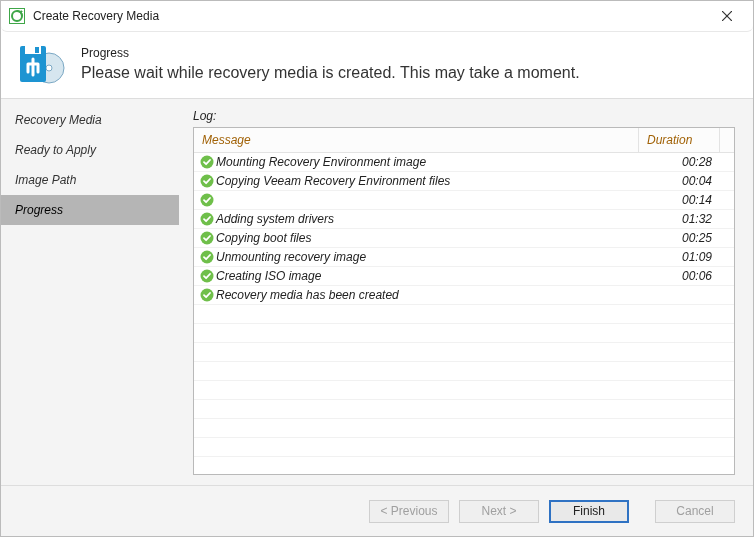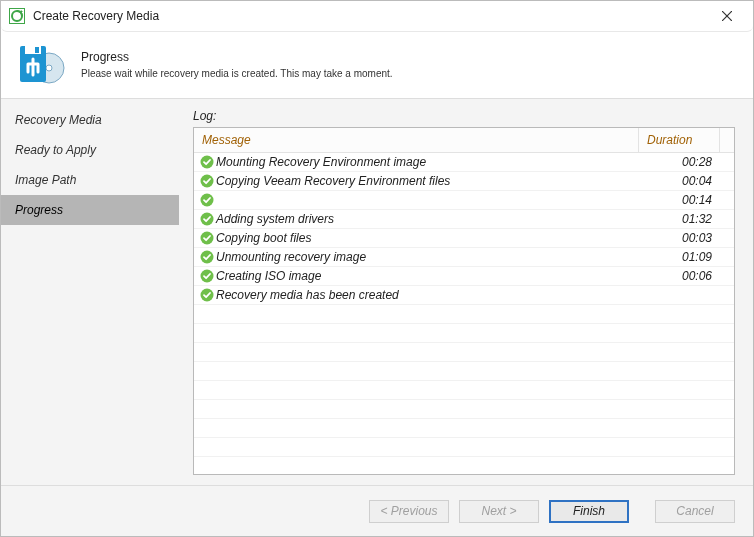--- a/index.html
+++ b/index.html
@@ -61,21 +61,21 @@
     width: 48px;
     height: 48px;
     margin-right: 16px;
     position: relative;
   }
   .header .text .line1 {
     font-size: 12px;
     margin-bottom: 4px;
   }
   .header .text .line2 {
-    font-size: 10px;
+    font-size: 16px;
     color: #333;
   }
   
   .body {
     flex: 1;
     display: flex;
     background: #f4f4f4;
     border-top: 1px solid #ddd;
     min-height: 0;
     font-style: italic;
@@ -182,21 +182,20 @@
   .btn {
     min-width: 80px;
     height: 23px;
     border: 1px solid #adadad;
     background: #e9e9e9;
     font-size: 12px;
     font-family: inherit;
     color: #444;
     cursor: pointer;
     padding: 0 8px;
-    font-style: italic;
   }
   .btn[disabled] {
     color: #a0a0a0;
     background: #efefef;
     border-color: #cfcfcf;
     cursor: default;
   }
   .btn.primary {
     border: 2px solid #2f72c3;
     background: #e9e9e9;
@@ -306,21 +305,21 @@
               <div class="cell-pad"></div>
             </div>
             <div class="log-row">
               <div class="cell-msg">
                 <svg class="status-icon" viewBox="0 0 14 14">
                   <circle cx="7" cy="7" r="6.5" fill="#6fbf4a"></circle>
                   <path d="M4 7.2 L6.1 9.2 L10 5" stroke="#fff" stroke-width="1.8" fill="none" stroke-linecap="round" stroke-linejoin="round"></path>
                 </svg>
                 <span>Copying boot files</span>
               </div>
-              <div class="cell-dur">00:03</div>
+              <div class="cell-dur">00:25</div>
               <div class="cell-pad"></div>
             </div>
             <div class="log-row">
               <div class="cell-msg">
                 <svg class="status-icon" viewBox="0 0 14 14">
                   <circle cx="7" cy="7" r="6.5" fill="#6fbf4a"></circle>
                   <path d="M4 7.2 L6.1 9.2 L10 5" stroke="#fff" stroke-width="1.8" fill="none" stroke-linecap="round" stroke-linejoin="round"></path>
                 </svg>
                 <span>Unmounting recovery image</span>
               </div>

